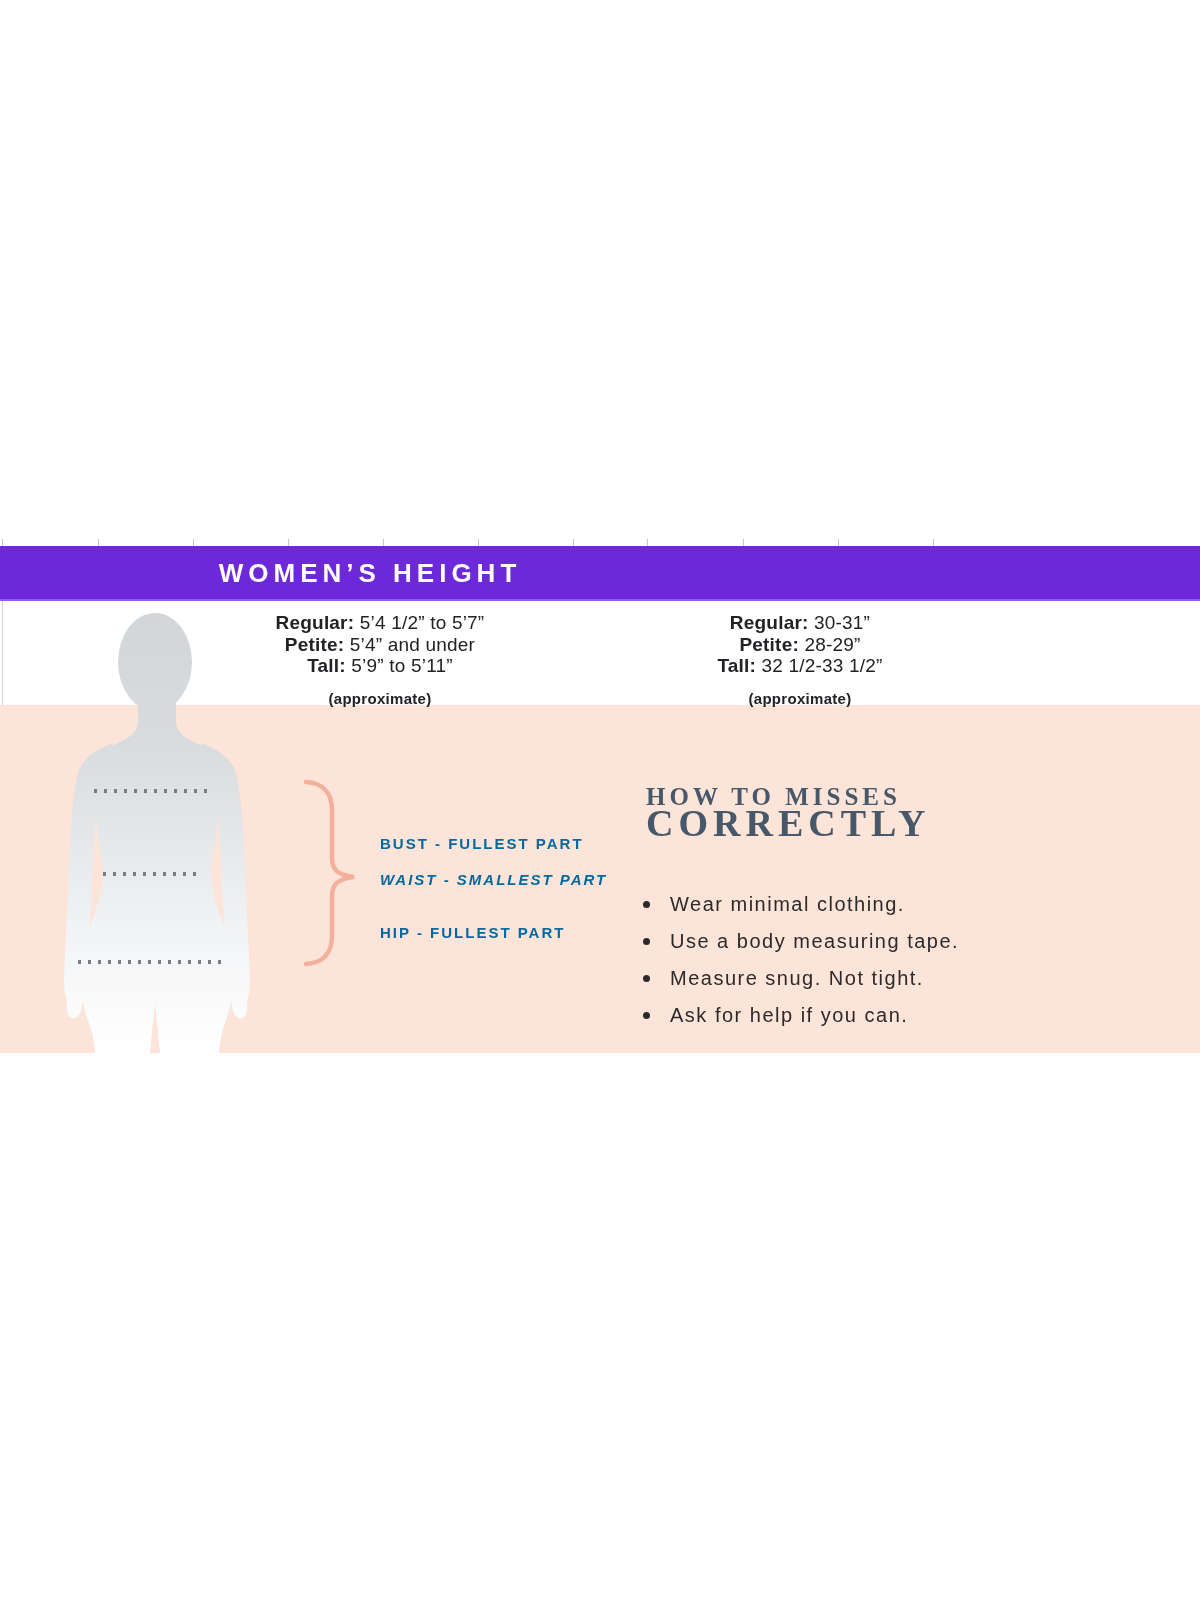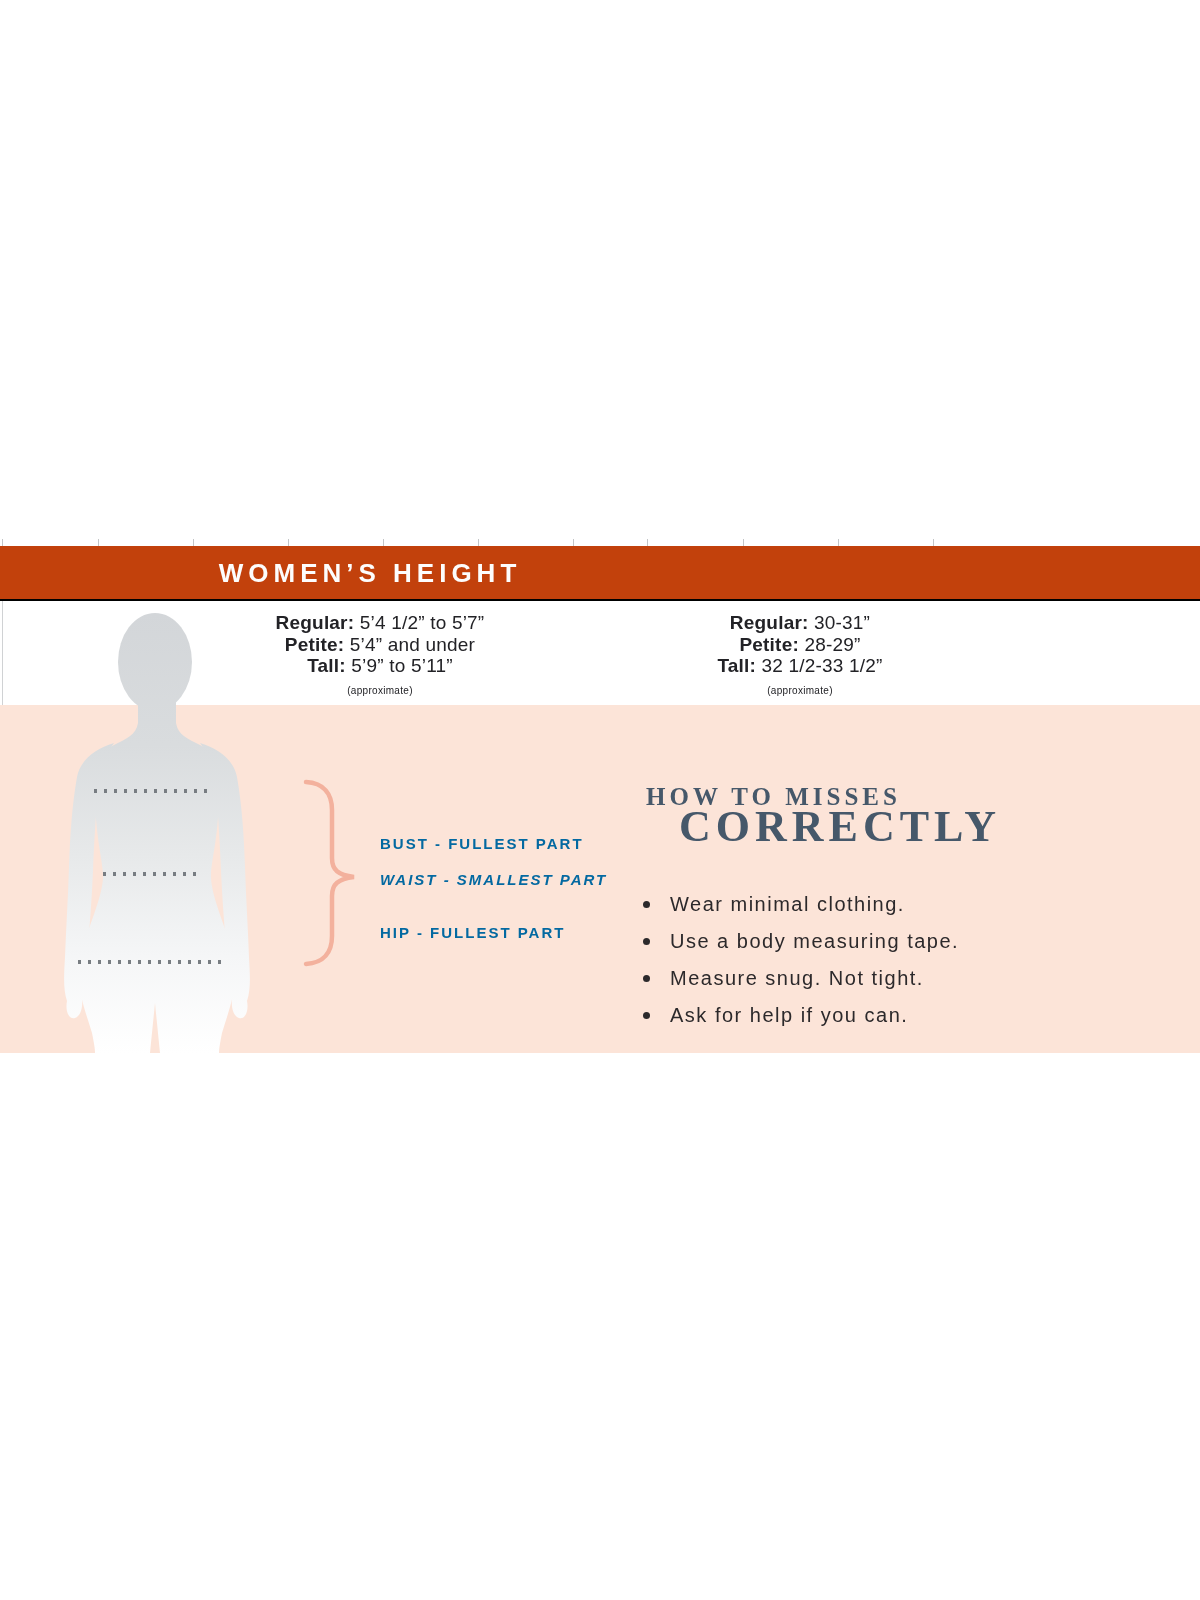--- a/index.html
+++ b/index.html
@@ -10,38 +10,38 @@
     font-family:"Liberation Sans", sans-serif;
     overflow:hidden;
   }
   
   .tick{position:absolute;top:539px;width:1px;height:8px;background:#c3c5c7;}
   .edge-line{position:absolute;left:2px;top:601px;width:1px;height:104px;background:#d0d2d4;}
 
   
   .header-bar{
     position:absolute;left:0;top:546px;width:1200px;height:53px;
-    background:#c2410c;border-bottom:2px solid #000000;
+    background:#6d28d9;border-bottom:2px solid #8b5cf6;
   }
   .bar-title{
     position:absolute;top:50%;transform:translate(-50%,-50%);
     color:#fdfdfd;font-size:26px;font-weight:700;letter-spacing:5px;white-space:nowrap;
   }
   .bar-title.left{left:370px;}
   .bar-title.right{left:783px;}
 
   
   .spec-block{
     position:absolute;top:612px;width:320px;text-align:center;
     font-size:19px;line-height:21.5px;color:#222226;font-weight:500;letter-spacing:.2px;
   }
   .spec-block.left{left:220px;}
   .spec-block.right{left:640px;}
   .spec-line b{font-weight:700;}
-  .spec-note{font-size:10px;font-weight:400;letter-spacing:.3px;margin-top:3px;}
+  .spec-note{font-size:15px;font-weight:700;letter-spacing:.3px;margin-top:11px;}
 
   
   .pink-band{position:absolute;left:0;top:705px;width:1200px;height:348px;background:#fce4d8;}
 
   
   .silhouette{position:absolute;left:62px;top:613px;width:190px;height:440px;}
 
   
   .dots{
     position:absolute;height:4px;
@@ -65,21 +65,21 @@
 
   
   .htm-line1{
     position:absolute;left:646px;top:783px;
     font-family:"Liberation Serif", serif;
     font-size:25px;font-weight:700;letter-spacing:4px;color:#46586a;white-space:nowrap;
   }
   .htm-line2{
     position:absolute;left:646px;top:801px;
     font-family:"Liberation Serif", serif;
-    font-size:44px;font-weight:700;letter-spacing:5px;color:#46586a;white-space:nowrap;margin-left:33px;
+    font-size:38px;font-weight:700;letter-spacing:5px;color:#46586a;white-space:nowrap;
   }
 
   
   .tips{
     position:absolute;left:640px;top:877px;margin:0;padding:0;list-style:none;
   }
   .tips li{
     position:relative;height:21px;margin:16px 0 11px 0;padding-left:30px;
     font-size:20px;font-weight:500;letter-spacing:1.5px;color:#2c292b;white-space:nowrap;
   }

